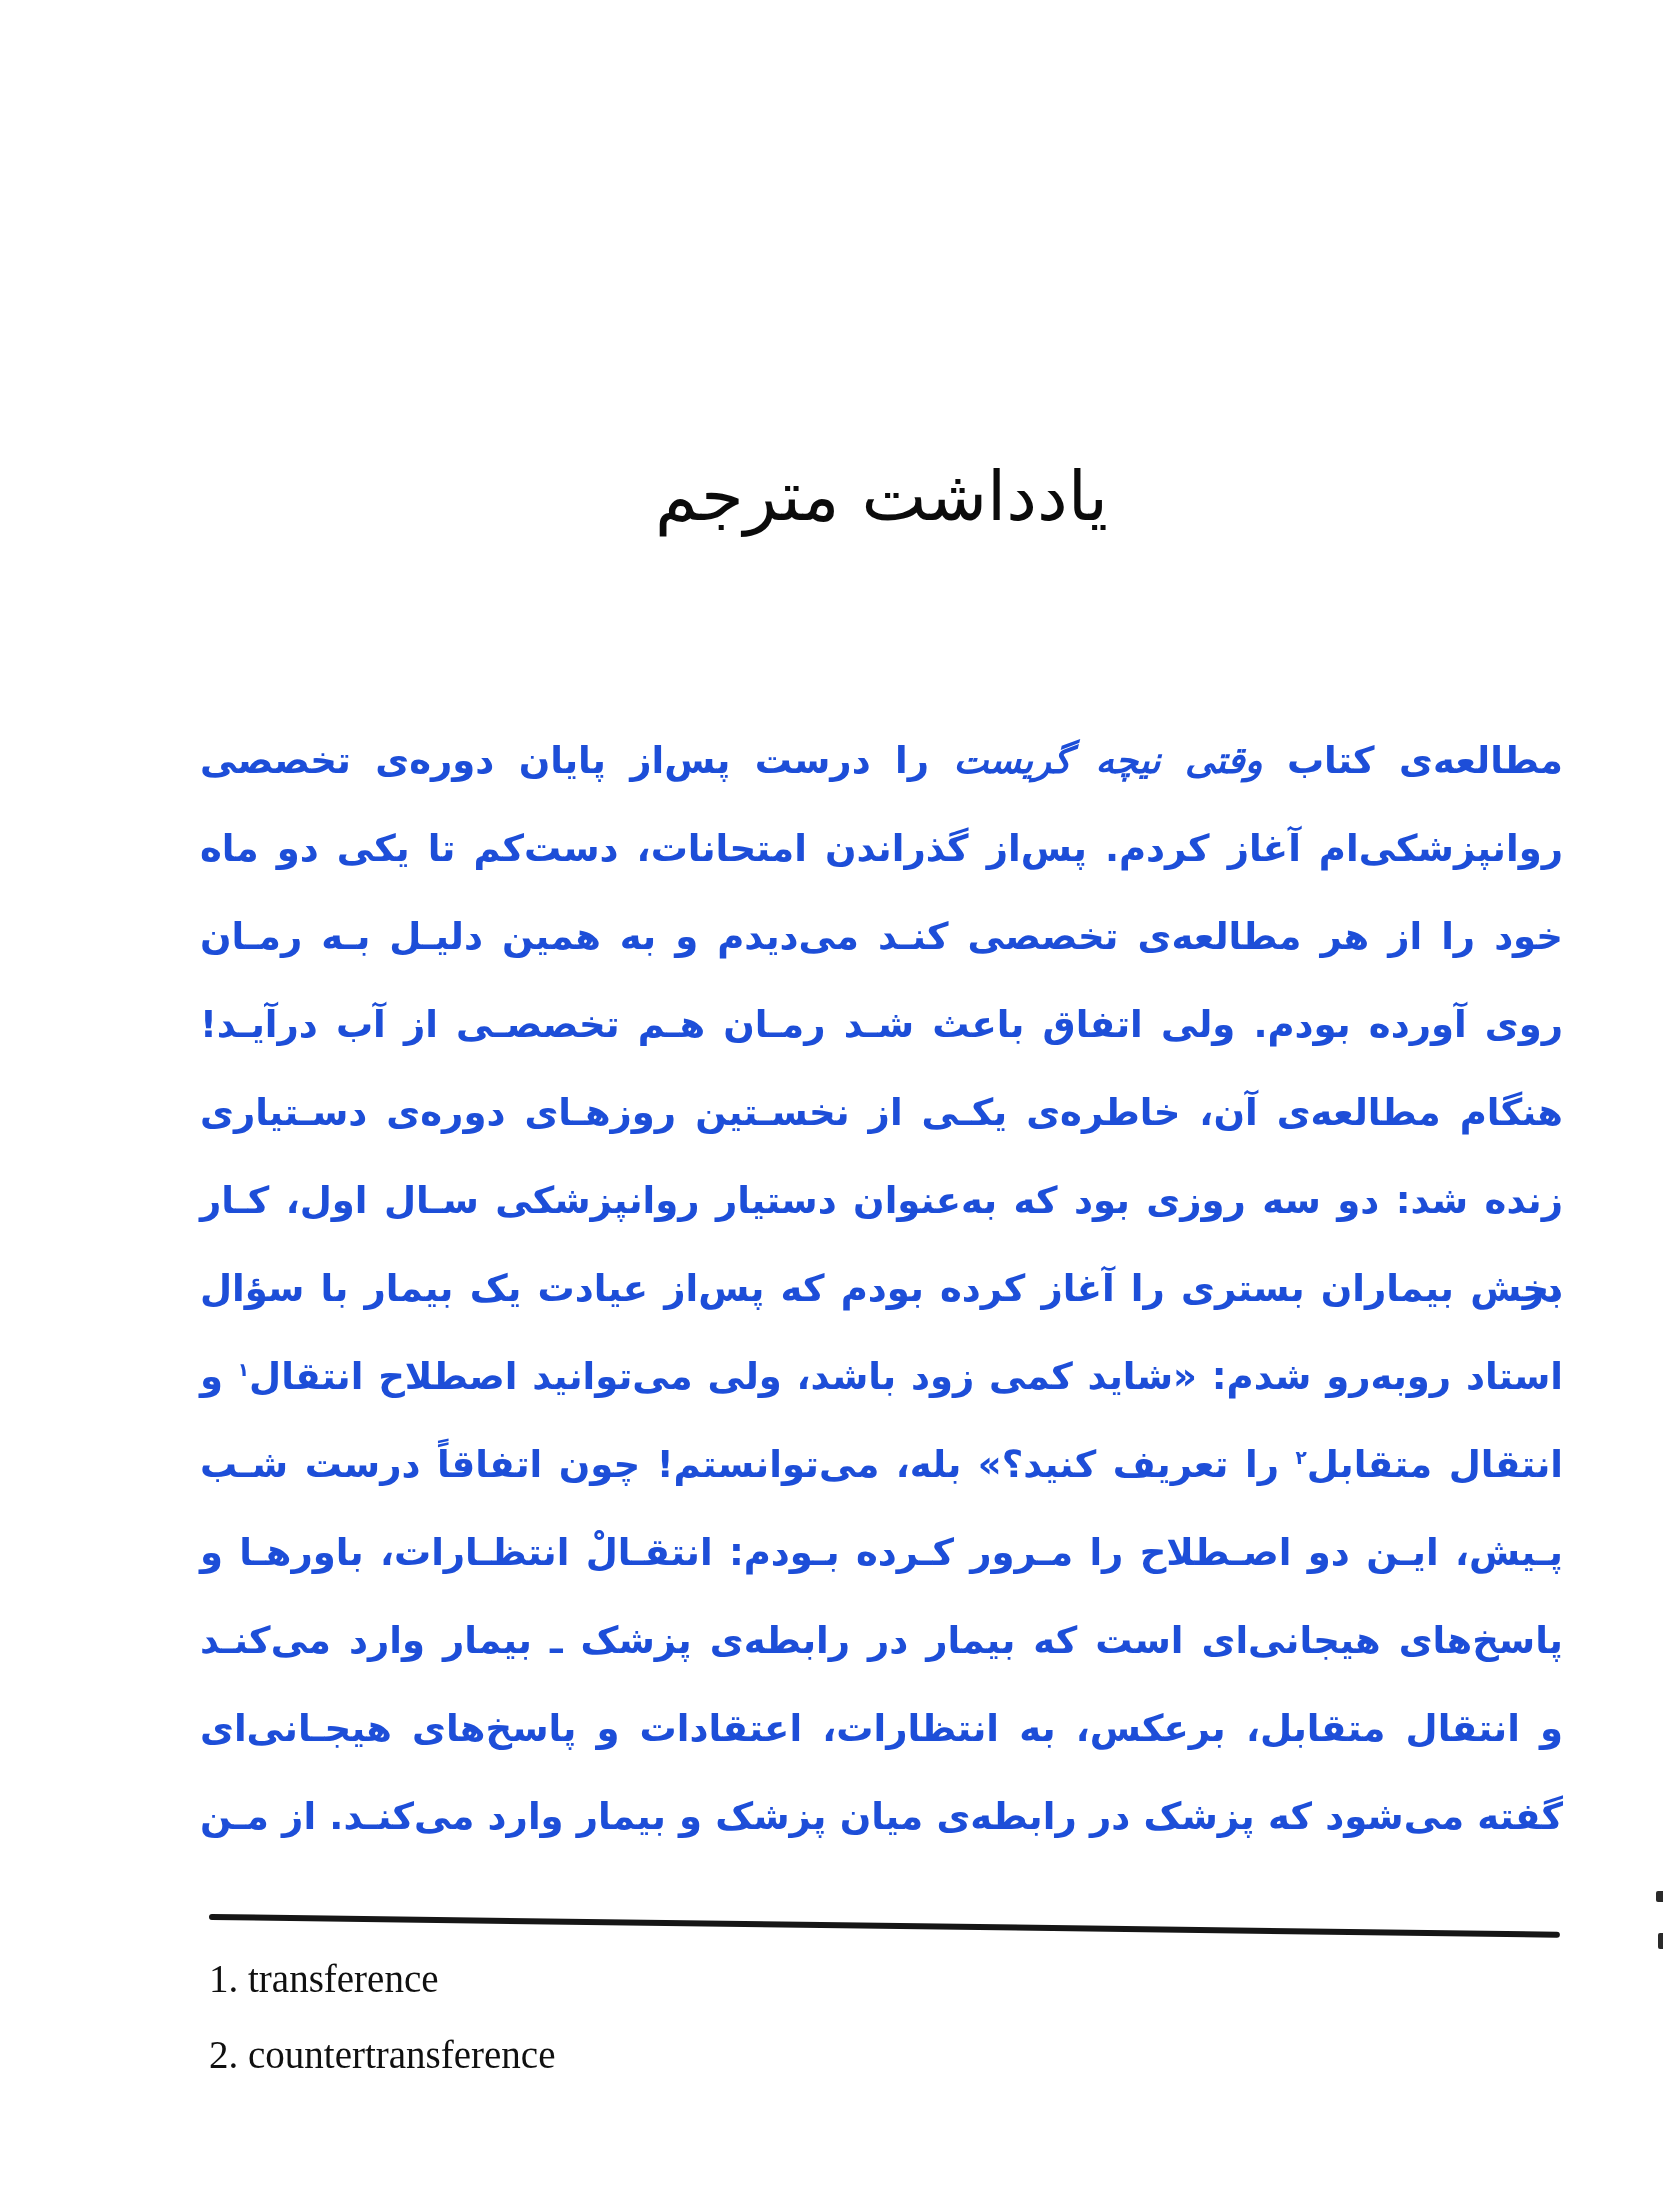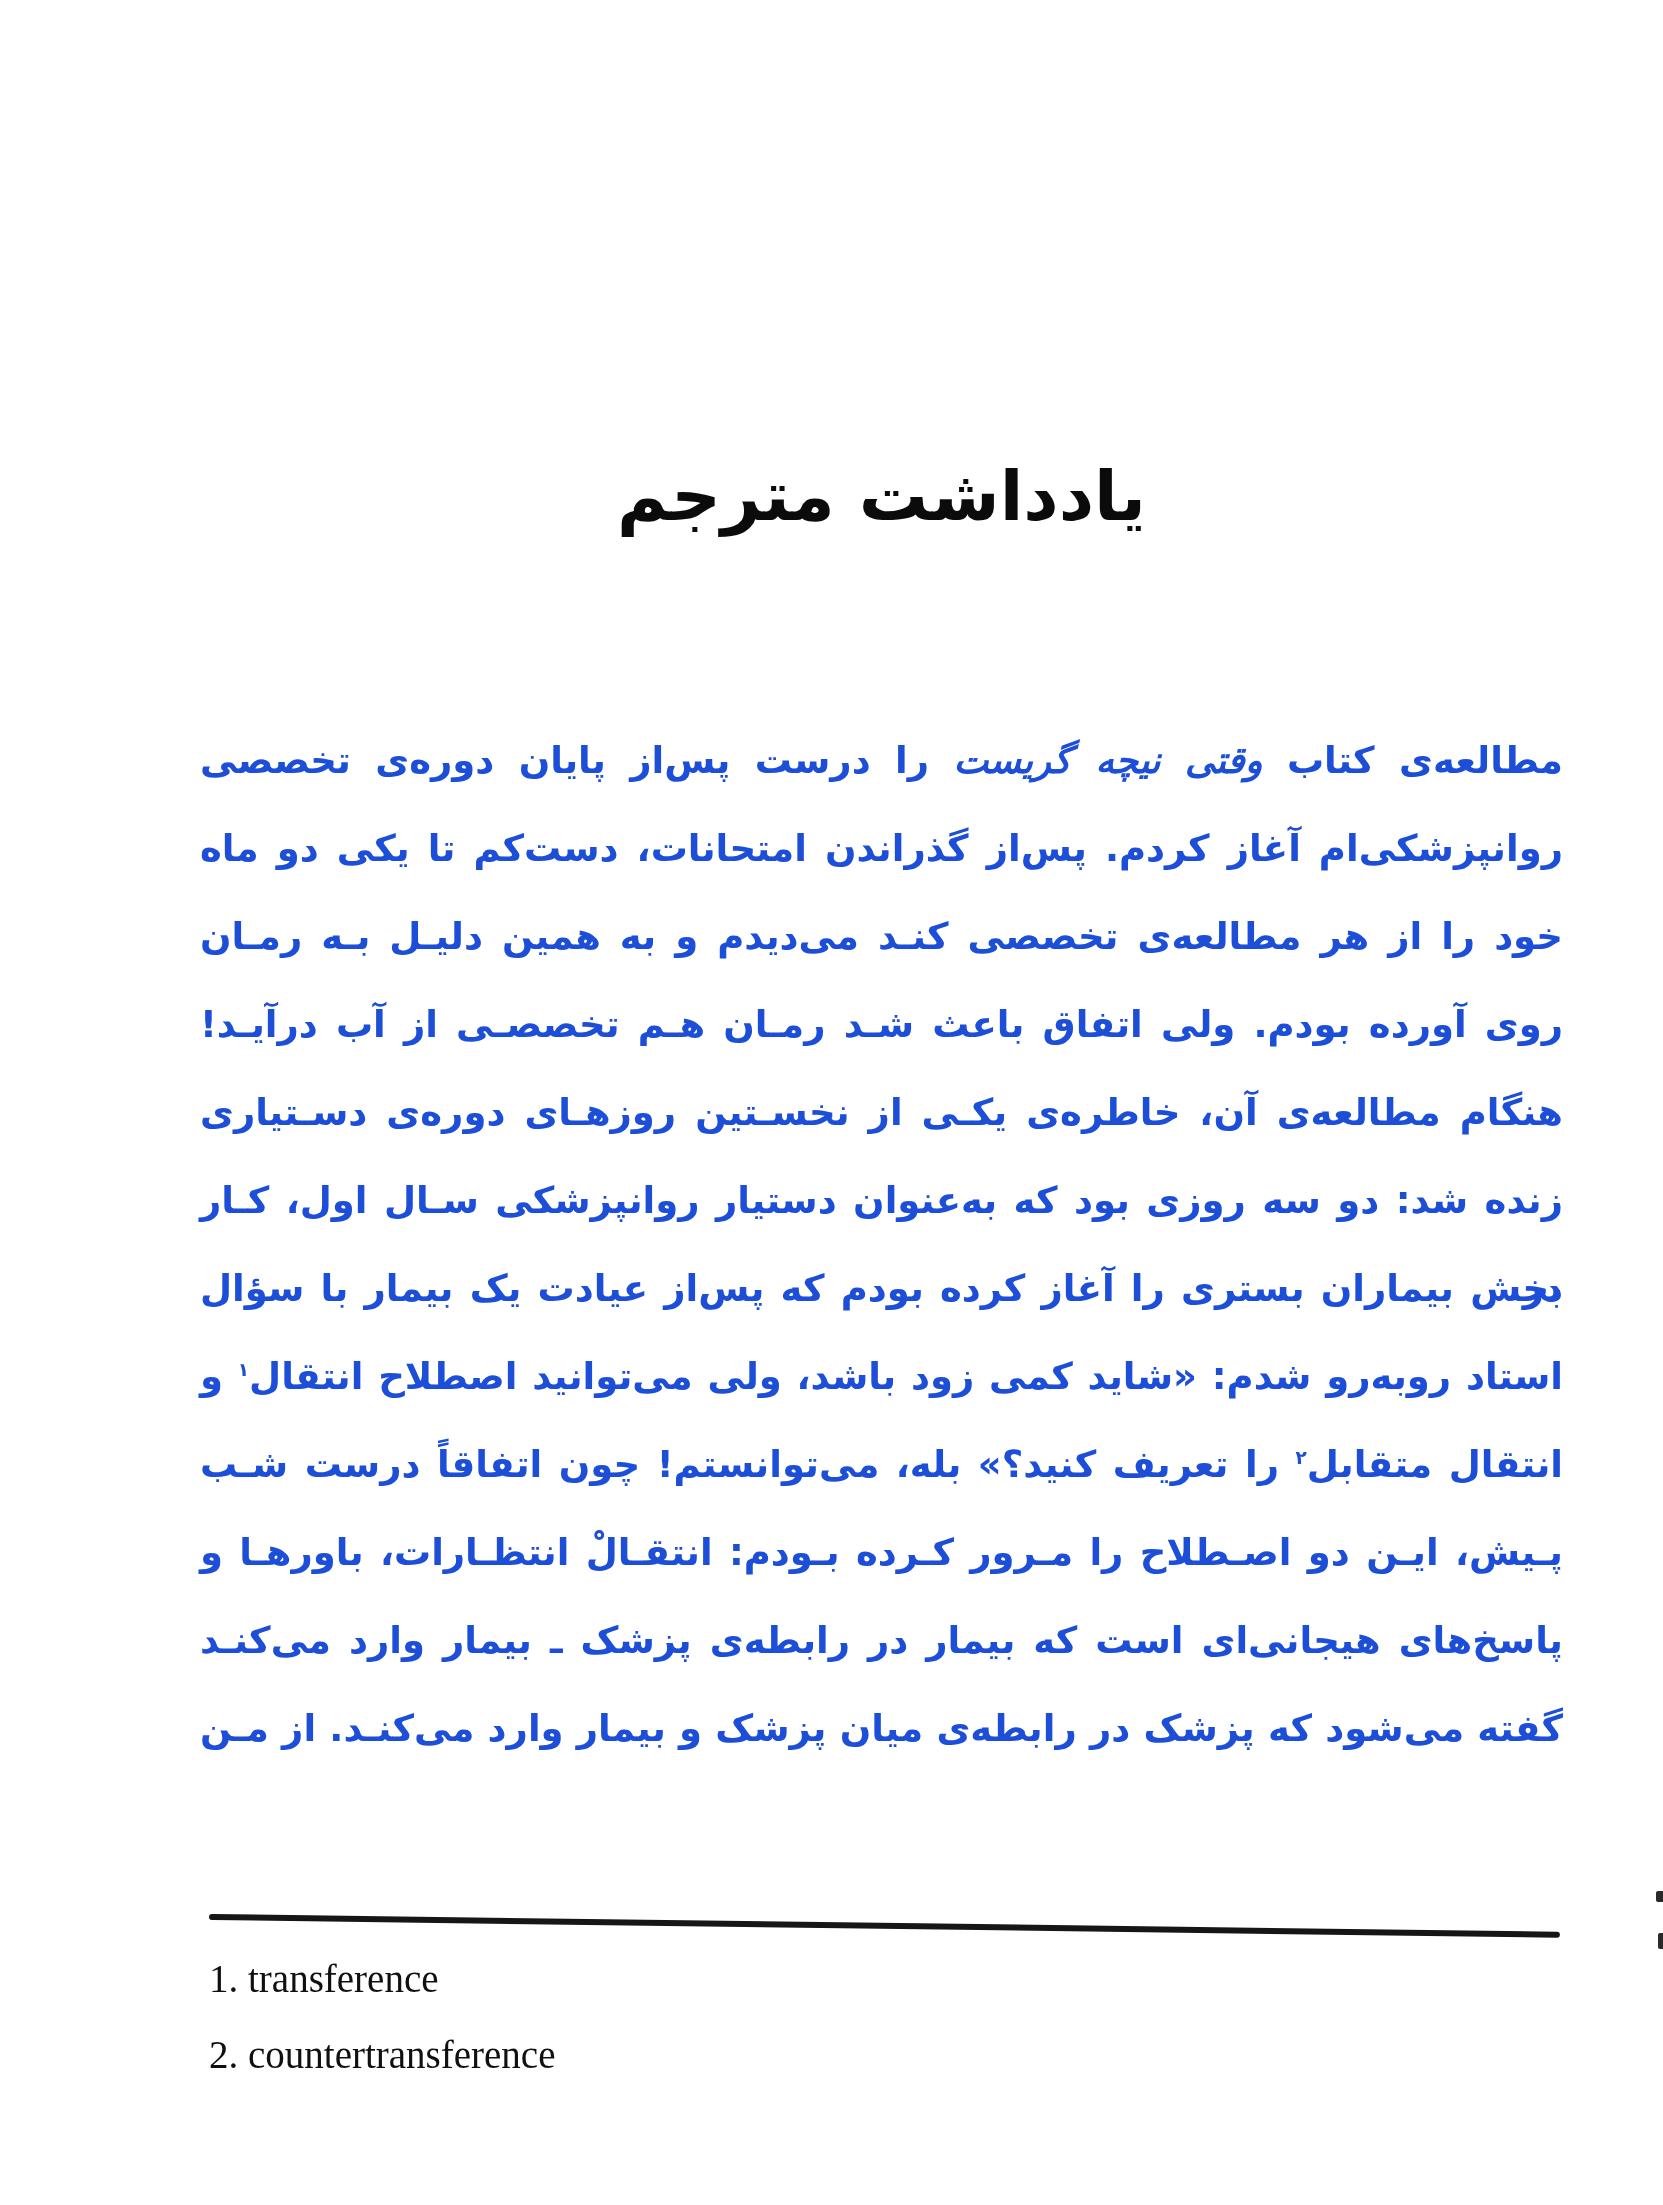--- a/index.html
+++ b/index.html
@@ -19,21 +19,21 @@
   .page-title {
     position: absolute;
     top: 456px;
     left: 200px;
     width: 1363px;
     margin: 0;
     direction: rtl;
     text-align: center;
     font-family: "DejaVu Sans", sans-serif;
     font-size: 69px;
-    font-weight: bold;
+    font-weight: normal;
     letter-spacing: 0;
     color: #0b0b0b;
   }
   .body-paragraph {
     position: absolute;
     top: 717px;
     left: 200px;
     width: 1363px;
     direction: rtl;
     font-size: 37px;
@@ -111,20 +111,21 @@
       <div class="line"><span>روانپزشکی‌ام آغاز کردم. پس‌از گذراندن امتحانات، دست‌کم تا یکی دو ماه</span></div>
       <div class="line"><span>خود را از هر مطالعه‌ی تخصصی کنـد می‌دیدم و به همین دلیـل بـه رمـان</span></div>
       <div class="line"><span>روی آورده بودم. ولی اتفاق باعث شـد رمـان هـم تخصصـی از آب درآیـد!</span></div>
       <div class="line"><span>هنگام مطالعه‌ی آن، خاطره‌ی یکـی از نخسـتین روزهـای دوره‌ی دسـتیاری</span></div>
       <div class="line"><span>زنده شد: دو سه روزی بود که به‌عنوان دستیار روانپزشکی سـال اول، کـار در</span></div>
       <div class="line"><span>بخش بیماران بستری را آغاز کرده بودم که پس‌از عیادت یک بیمار با سؤال</span></div>
       <div class="line"><span>استاد روبه‌رو شدم: «شاید کمی زود باشد، ولی می‌توانید اصطلاح انتقال</span><span class="sup">۱</span><span> و</span></div>
       <div class="line"><span>انتقال متقابل</span><span class="sup">۲</span><span> را تعریف کنید؟» بله، می‌توانستم! چون اتفاقاً درست شـب</span></div>
       <div class="line"><span>پـیش، ایـن دو اصـطلاح را مـرور کـرده بـودم: انتقـالْ انتظـارات، باورهـا و</span></div>
       <div class="line"><span>پاسخ‌های هیجانی‌ای است که بیمار در رابطه‌ی پزشک ـ بیمار وارد می‌کنـد</span></div>
+      <div class="line"><span>و انتقال متقابل، برعکس، به انتظارات، اعتقادات و پاسخ‌های هیجـانی‌ای</span></div>
       <div class="line"><span>گفته می‌شود که پزشک در رابطه‌ی میان پزشک و بیمار وارد می‌کنـد. از مـن</span></div>
     </div>
 
   <div class="fn-rule"></div>
 
   <div class="footnotes">
     <div class="fn-item">1. transference</div>
     <div class="fn-item">2. countertransference</div>
   </div>
 

